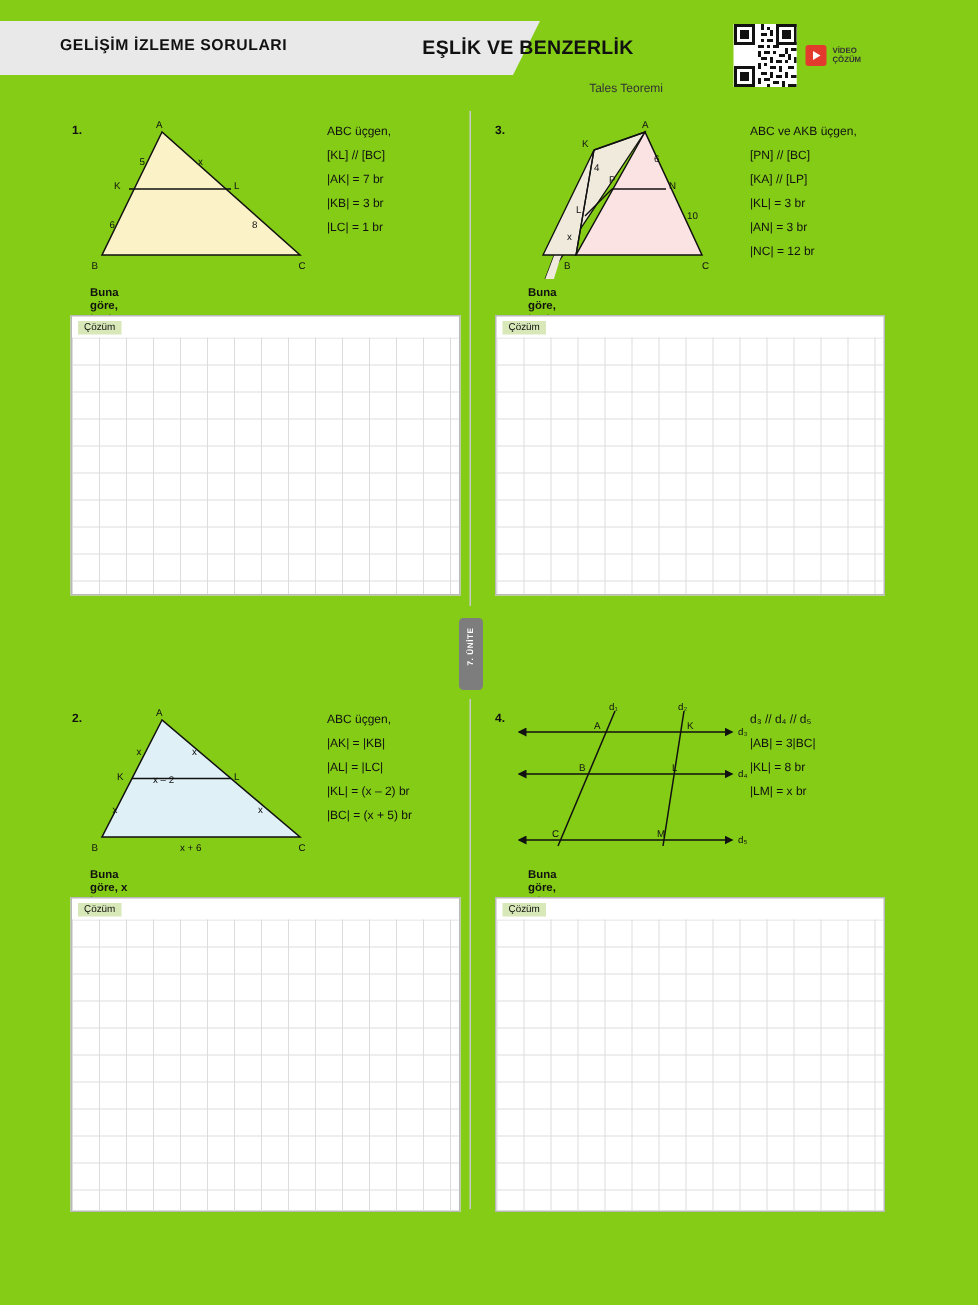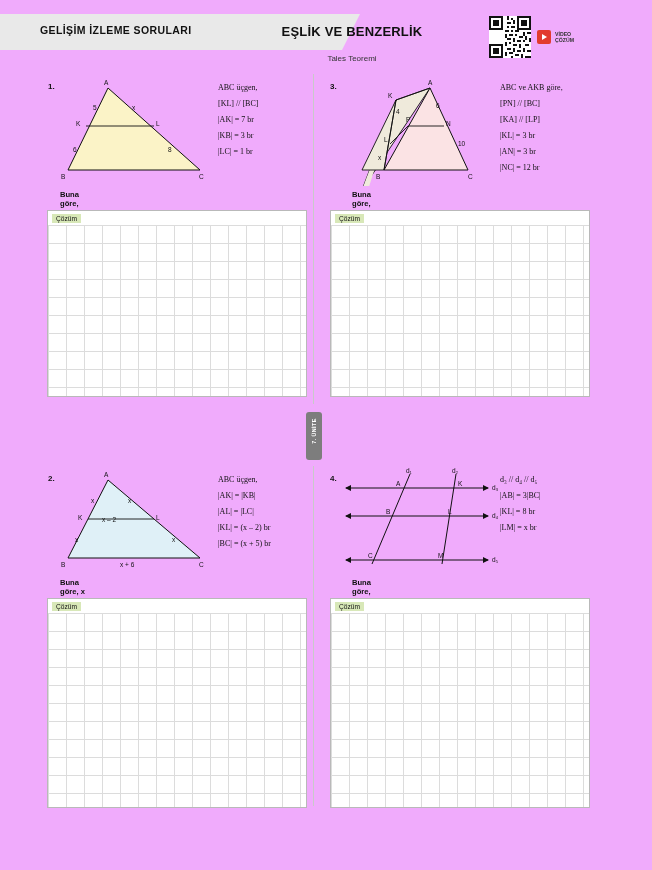--- a/index.html
+++ b/index.html
@@ -4,42 +4,42 @@
 <style>
   html,body{margin:0;padding:0;}
   body{
     width:652px;height:870px;
     background:#ffffff;
     font-family:"Liberation Sans", sans-serif;
     color:#1a1a1a;
     position:relative;
     overflow:hidden;
   }
-  .page{position:relative;width:652px;height:870px;background:#f0abfc;}
+  .page{position:relative;width:652px;height:870px;background:#84cc16;}
 
   
   .hdr{position:absolute;left:0;top:0;width:652px;height:66px;}
   .hdr-band{
     position:absolute;left:0;top:14px;width:342px;height:36px;
     background:#e9e9e9;
   }
   .hdr-band:after{
     content:"";position:absolute;right:-18px;top:0;
     border-top:36px solid #e9e9e9;border-right:18px solid transparent;
   }
   .hdr-title{
     position:absolute;left:40px;top:24px;
     font-size:10.5px;font-weight:bold;letter-spacing:.4px;color:#111;
   }
   .hdr-sub{
     position:absolute;left:262px;top:24px;width:180px;text-align:center;
     font-size:13px;font-weight:bold;color:#111;letter-spacing:.2px;
   }
   .hdr-sub2{
-    position:absolute;left:262px;top:54px;width:180px;text-align:center;
+    position:absolute;left:262px;top:54px;width:180px;text-align:right;
     font-size:8px;color:#333;
   }
   .qr{
     position:absolute;left:489px;top:16px;width:42px;height:42px;
     background:#fff;
   }
   .qr svg{display:block;}
   .vid{
     position:absolute;left:537px;top:26px;width:64px;height:22px;
     display:flex;align-items:center;gap:4px;
@@ -66,21 +66,21 @@
     font-weight:bold;
   }
 
   
   .vline{position:absolute;left:313px;top:74px;width:1px;height:330px;background:#c9c9c9;}
   .vline2{position:absolute;left:313px;top:466px;width:1px;height:340px;background:#c9c9c9;}
 
   
   .q{position:absolute;}
   .qnum{position:absolute;font-size:8px;font-weight:bold;color:#111;}
-  .given{position:absolute;font-size:8px;line-height:16px;color:#111;font-family:Liberation Serif, serif;}
+  .given{position:absolute;font-size:8px;line-height:16px;color:#111;}
   .given div{white-space:nowrap;}
   .ask{position:absolute;font-size:7.6px;font-weight:bold;color:#111;}
 
   
   .ans{position:absolute;border:1px solid #b9b9b9;background:#fff;}
   .ans .cap{
     position:absolute;left:4px;top:3px;
     font-size:6.6px;color:#111;background:#d8e8b8;padding:1px 4px;
     border:0;
   }
@@ -240,21 +240,21 @@
         <text class="lbl" x="66" y="44">P</text>
         <text class="lbl" x="106" y="48">N</text>
         <text class="lbl" x="96" y="30">6</text>
         <text class="lbl" x="118" y="68">10</text>
         <text class="lbl" x="56" y="36">4</text>
         <text class="lbl" x="38" y="82">x</text>
       </svg>
     </div>
 
     <div class="given" style="left:500px;top:80px;">
-      <div>ABC ve AKB göre,</div>
+      <div>ABC ve AKB üçgen,</div>
       <div>[PN] // [BC]</div>
       <div>[KA] // [LP]</div>
       <div>|KL| = 3 br</div>
       <div>|AN| = 3 br</div>
       <div>|NC| = 12 br</div>
     </div>
 
     <div class="ask" style="left:352px;top:190px;">Buna göre, |BL| = x kaç br'dir?</div>
 
     <div class="ans" style="left:330px;top:210px;width:258px;height:185px;">

